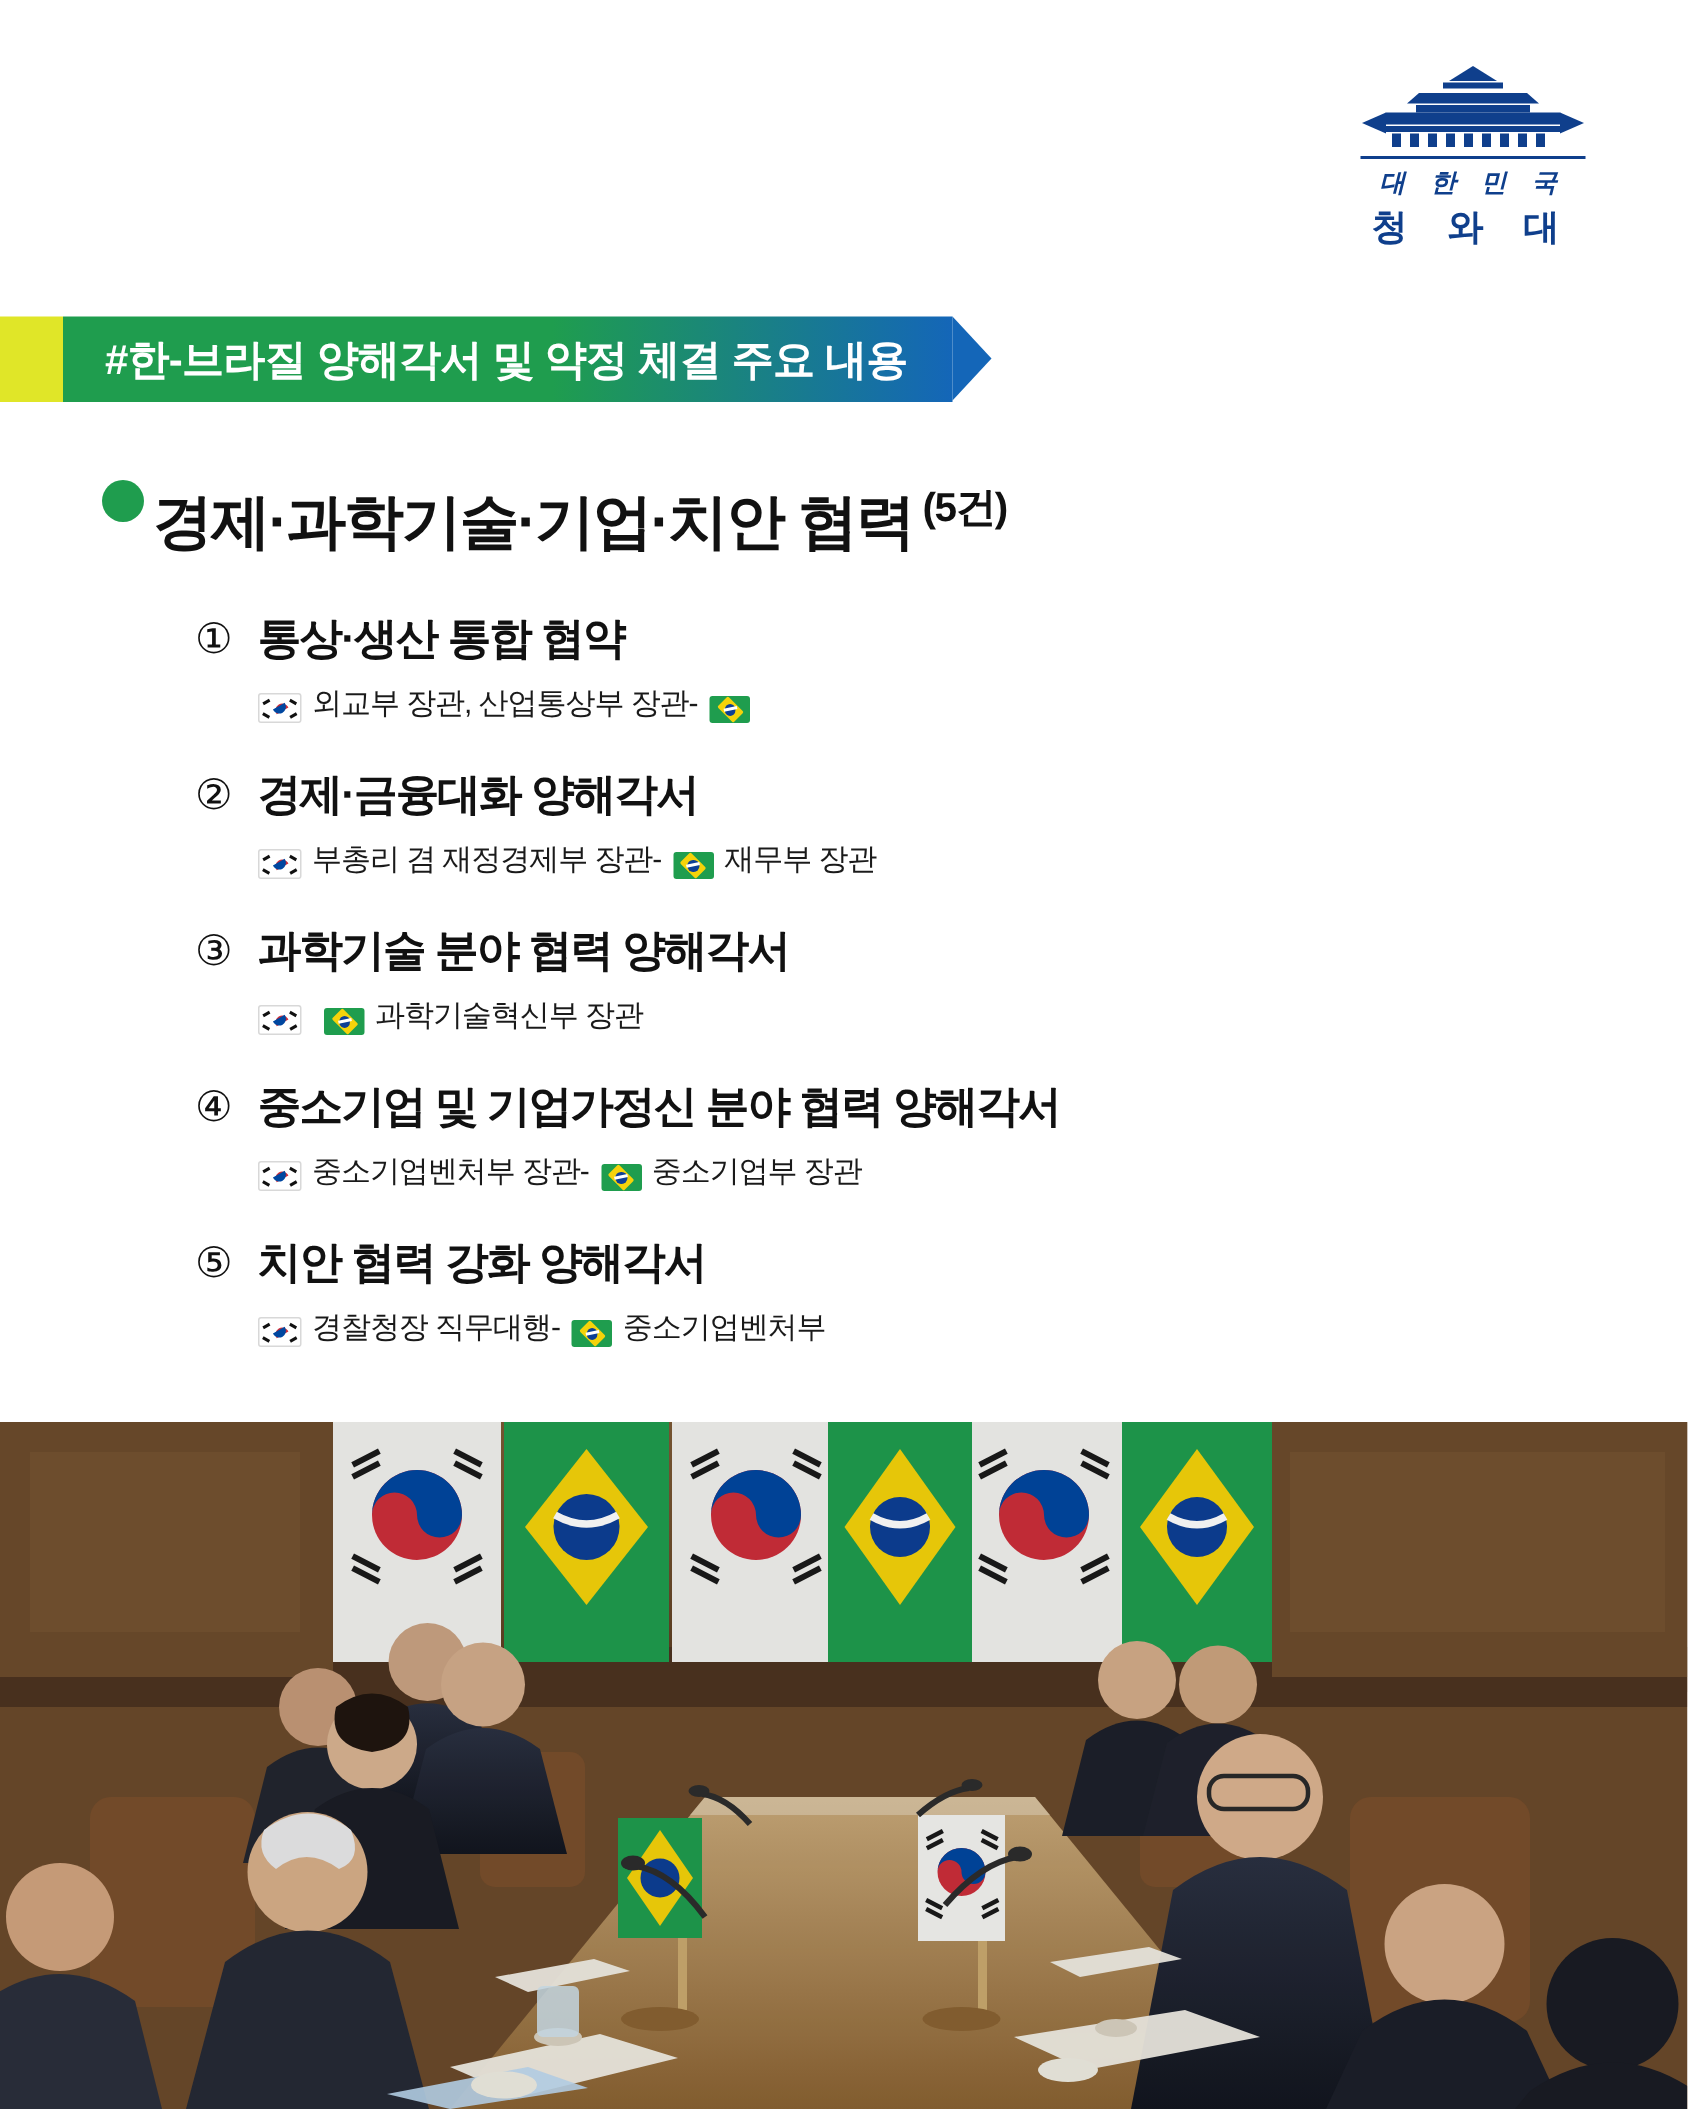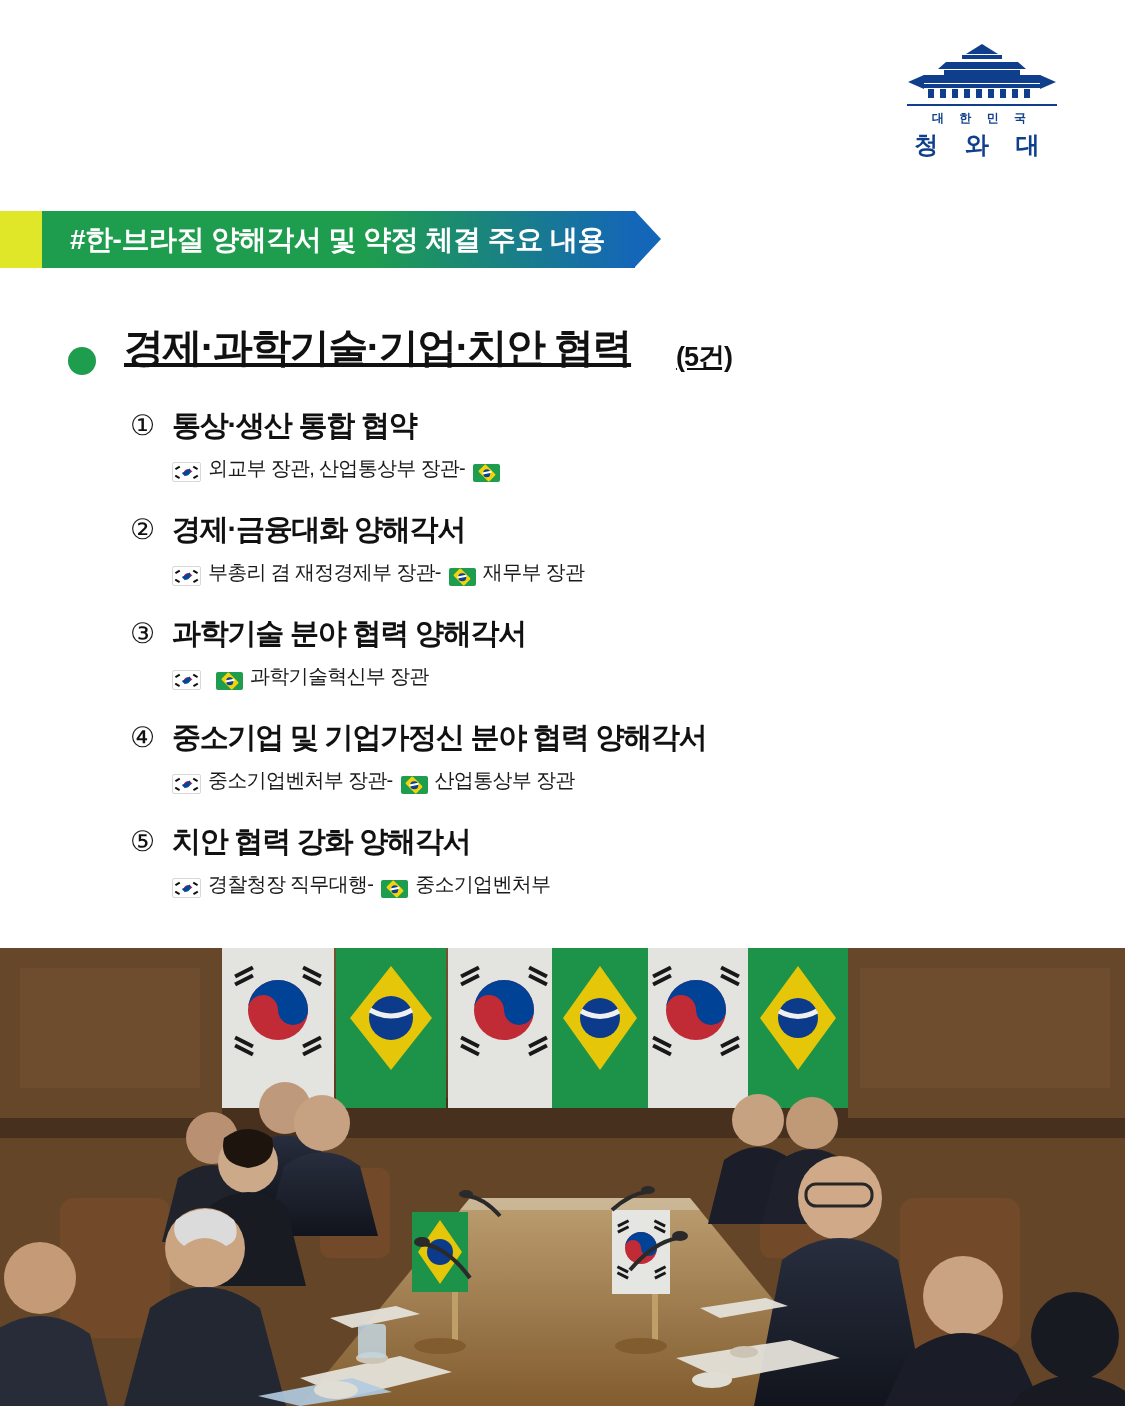--- a/index.html
+++ b/index.html
@@ -25,25 +25,26 @@
     text-align: center;
     color: #0f3f8c;
     user-select: none;
   }
   .emblem .roof {
     position: relative;
     height: 58px;
   }
   .emblem .roof svg { display: block; margin: 0 auto; }
   .emblem .sub {
-    font-size: 12px;
+    font-size: 17px;
     letter-spacing: 6px;
     font-weight: 700;
     margin-top: 2px;
     color: #0f3f8c;
+    font-style: italic;
   }
   .emblem .name {
     font-size: 24px;
     font-weight: 700;
     letter-spacing: 10px;
     margin-top: 2px;
     color: #0f3f8c;
   }
   .emblem .rule {
     height: 2px;
@@ -88,44 +89,43 @@
     letter-spacing: -0.5px;
     white-space: nowrap;
   }
 
   
   .section-head {
     position: absolute;
     left: 68px;
     top: 320px;
     display: flex;
-    align-items: flex-end;
-    gap: 28px;
-    text-decoration: underline;
+    align-items: flex-start;
+    gap: 6px;
   }
   .section-head .dot {
     width: 28px;
     height: 28px;
     background: #1f9d4e;
     border-radius: 50%;
     flex: none;
   }
   .section-head .htext {
     font-size: 40px;
     font-weight: 700;
     letter-spacing: -1.5px;
     color: #111111;
     white-space: nowrap;
   }
   .section-head .hcount {
     font-size: 27px;
     font-weight: 700;
     color: #111111;
     letter-spacing: -1px;
-    margin-left: 17px;
+    margin-left: 0;
   }
 
   
   .list {
     position: absolute;
     left: 130px;
     top: 406px;
     width: 960px;
   }
   .item { margin-bottom: 28px; }
@@ -361,21 +361,21 @@
           <i class="bar3"></i>
           <i class="bar4"></i>
         </span>
       <span class="txt">중소기업벤처부 장관-</span>
       <span style="display:inline-block;width:8px"></span>
       <span class="flag br">
           <i class="rhomb"></i>
           <i class="globe"></i>
           <i class="band"></i>
         </span>
-      <span class="txt">산업통상부 장관</span>
+      <span class="txt">중소기업부 장관</span>
     </div>
   </div>
 
   <div class="item">
     <div class="item-title">
       <span class="item-num">⑤</span>
       <span>치안 협력 강화 양해각서</span>
     </div>
     <div class="item-sub">
       <span class="flag kr">

